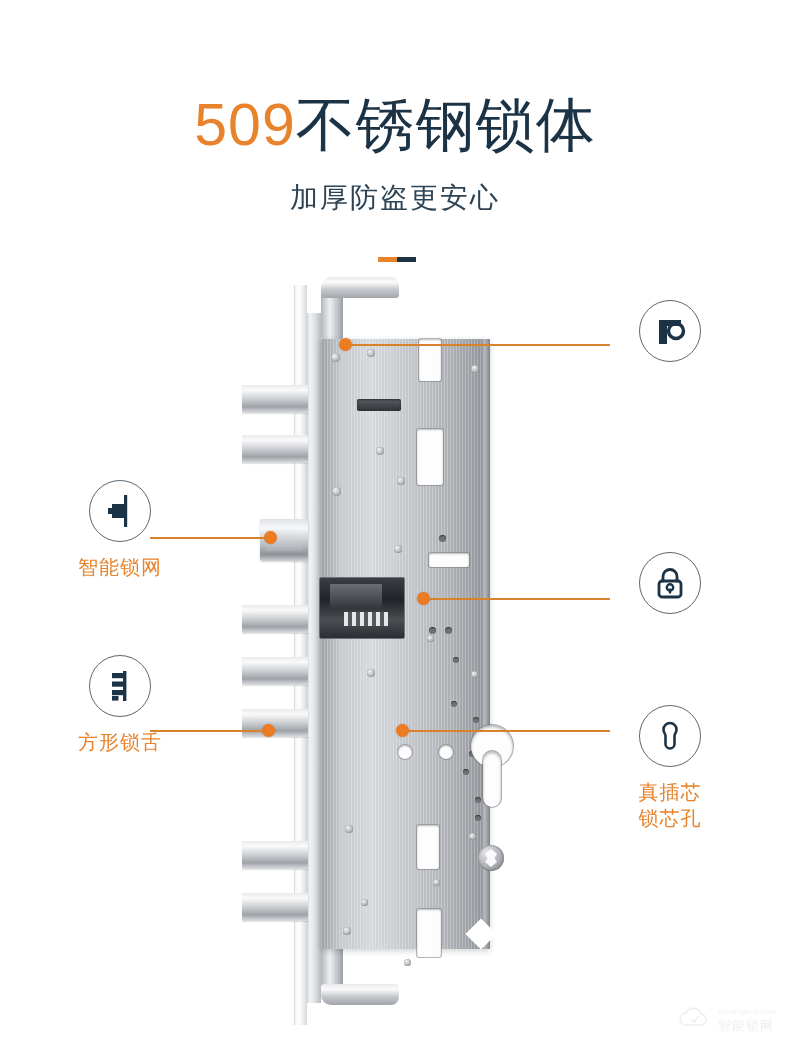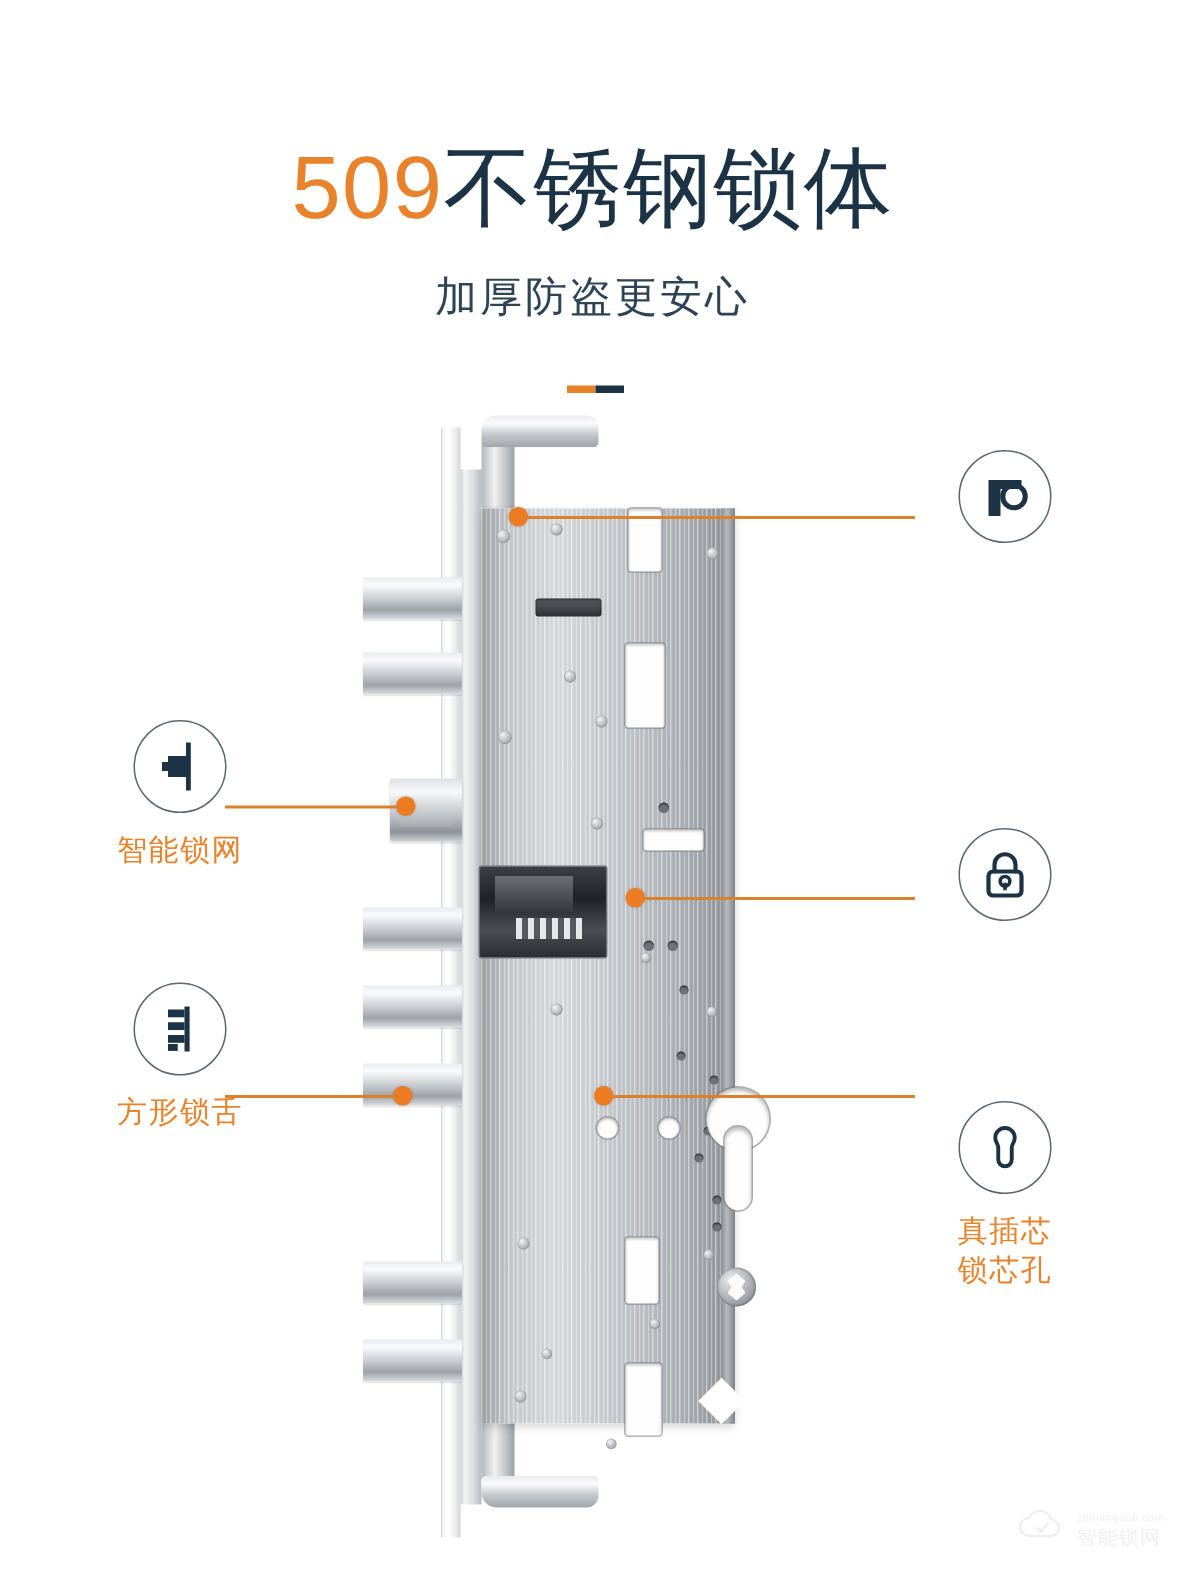--- a/index.html
+++ b/index.html
@@ -327,21 +327,21 @@
     <div class="ico-circle">
       <svg width="40" height="40" viewBox="0 0 40 40" aria-hidden="true">
         <path d="M13 18 V13.5 a7 7 0 0 1 14 0 V18" fill="none" stroke="#1C3346" stroke-width="2.8" stroke-linecap="round"></path>
         <rect x="9" y="18" width="22" height="16" rx="3" fill="none" stroke="#1C3346" stroke-width="2.8"></rect>
         <circle cx="20" cy="24.5" r="3.2" fill="none" stroke="#1C3346" stroke-width="2.4"></circle>
         <rect x="18.8" y="25.5" width="2.4" height="5" fill="#1C3346"></rect>
       </svg>
     </div>
   </div>
 
-  <div class="callout" style="left:590px; top:734px;">
+  <div class="callout" style="left:590px; top:705px;">
     <div class="ico-circle">
       <svg width="40" height="40" viewBox="0 0 40 40" aria-hidden="true">
         <path d="M20 7 a6.5 6.5 0 0 1 6.5 6.5 c0 3-2 4.3-2 6.5 V28 a4.5 4.5 0 0 1 -9 0 V20 c0-2.2-2-3.5-2-6.5 A6.5 6.5 0 0 1 20 7 Z" fill="none" stroke="#1C3346" stroke-width="2.6" stroke-linejoin="round"></path>
       </svg>
     </div>
     <div class="c-label">真插芯
 锁芯孔</div>
   </div>
 
   <div class="watermark">

